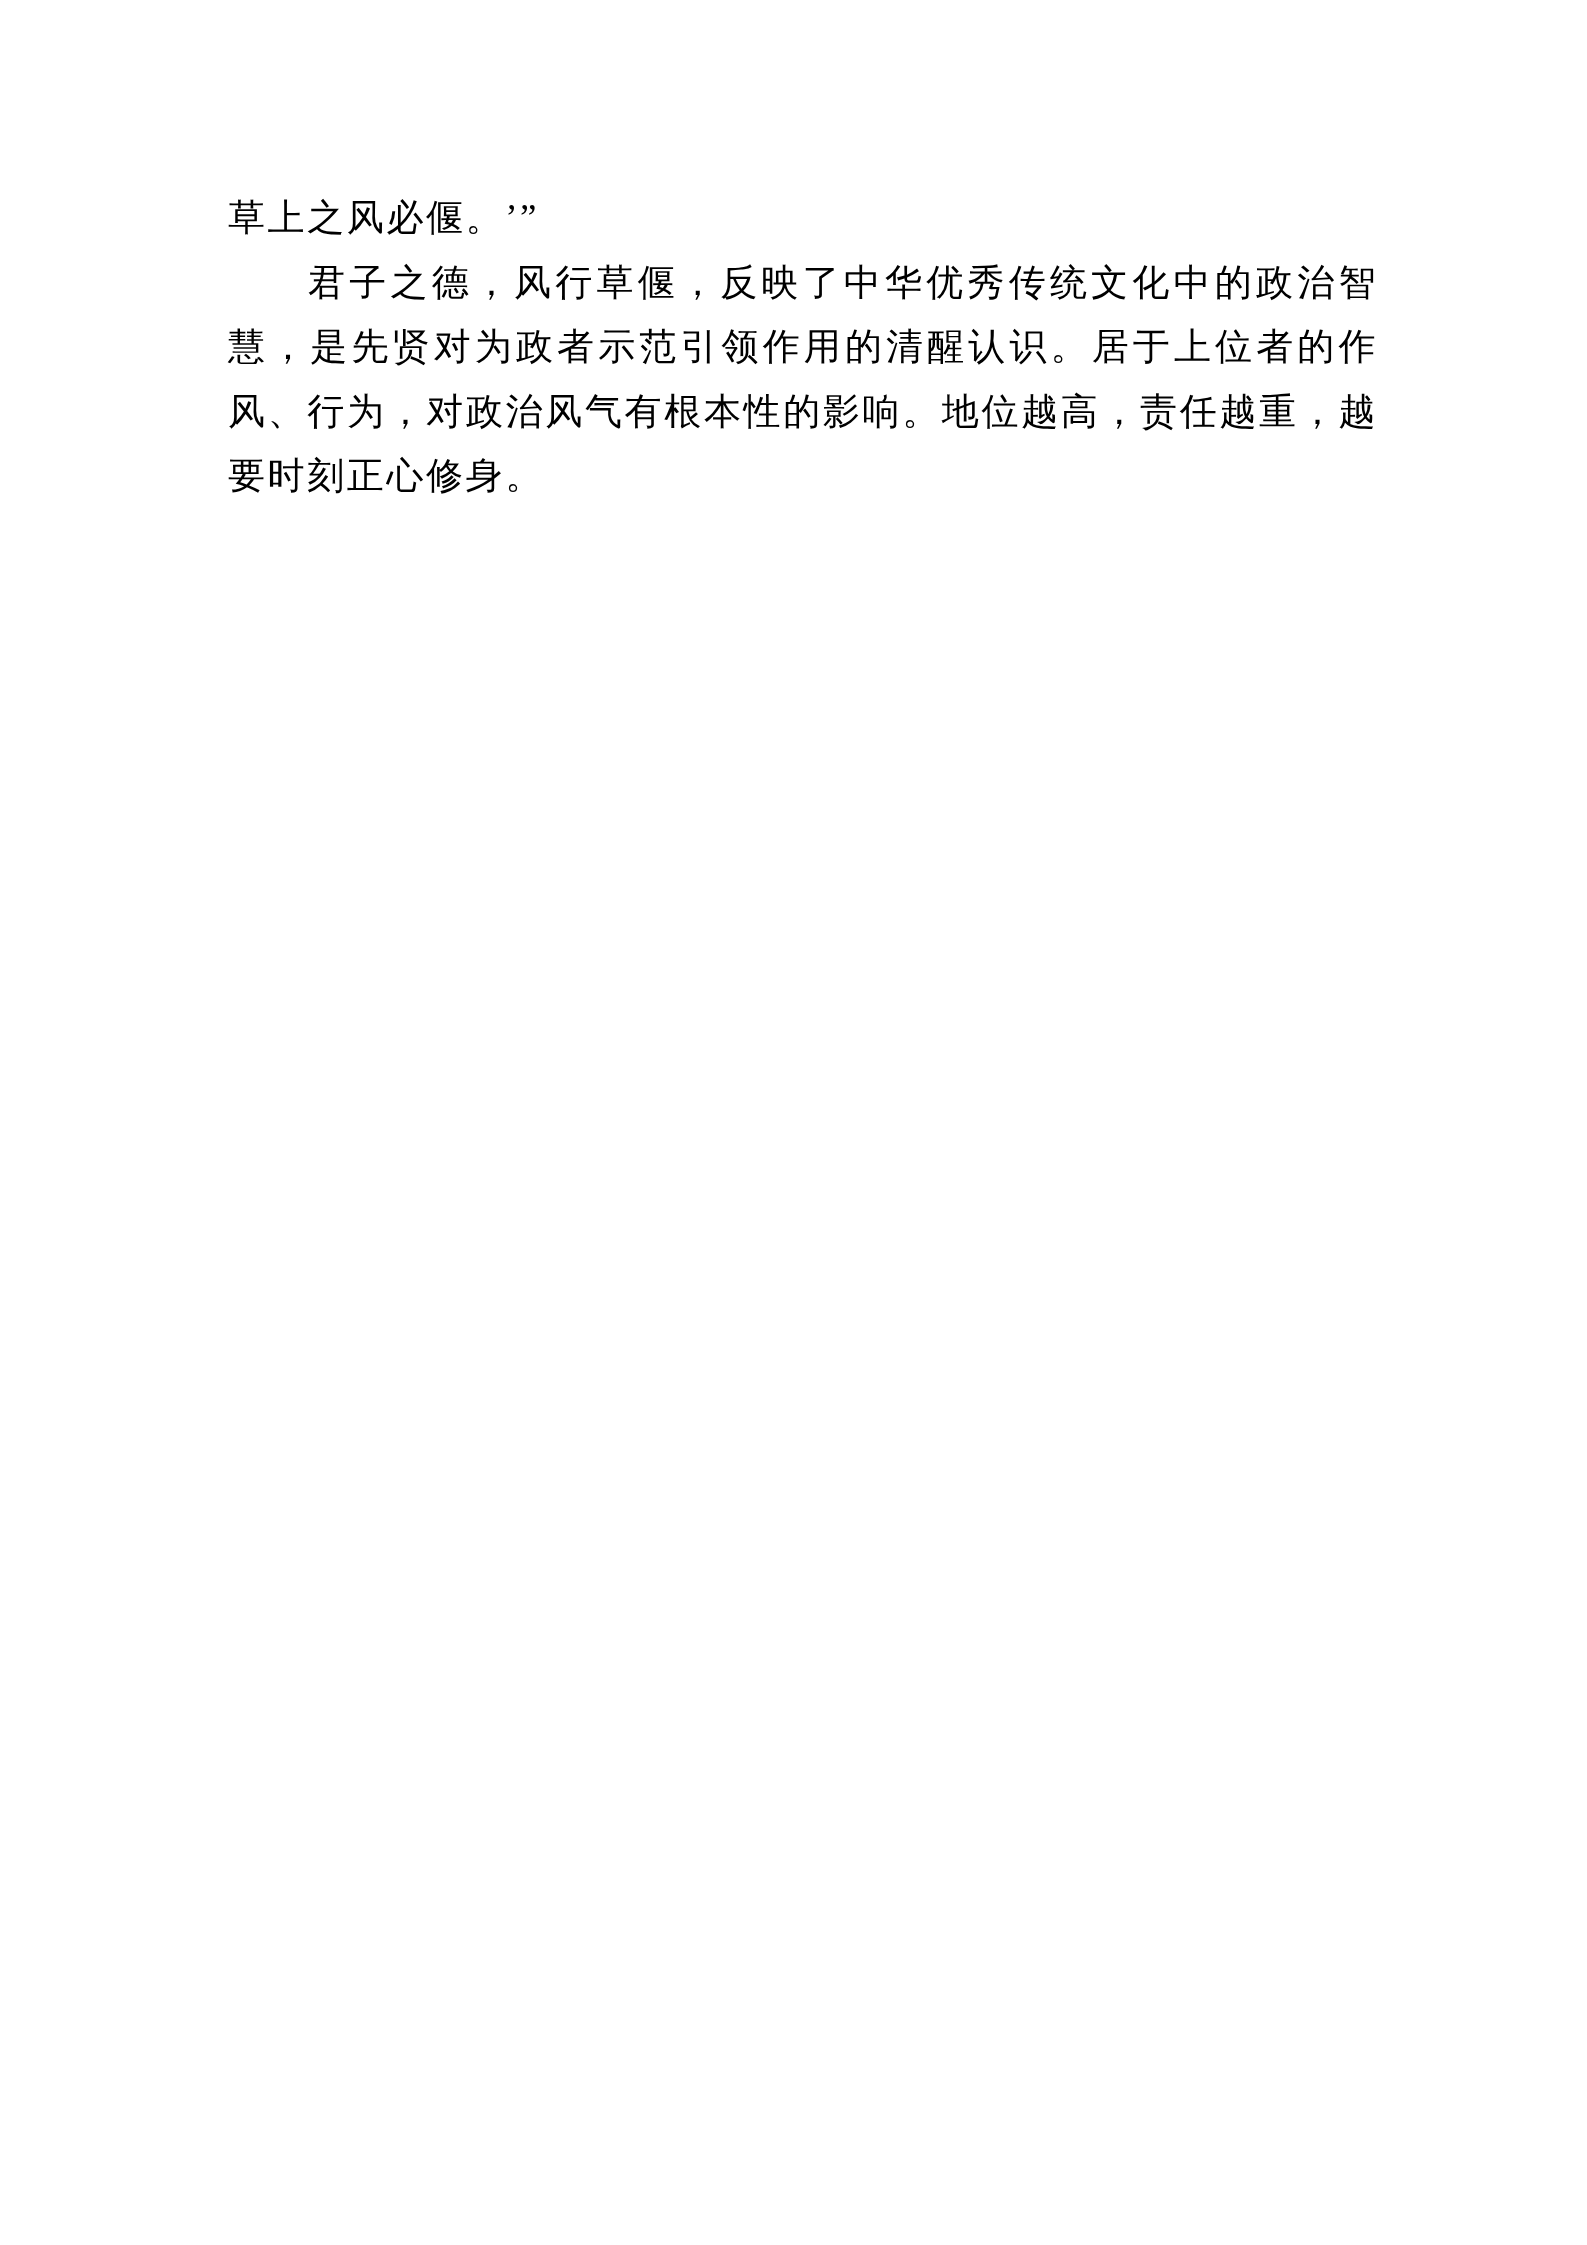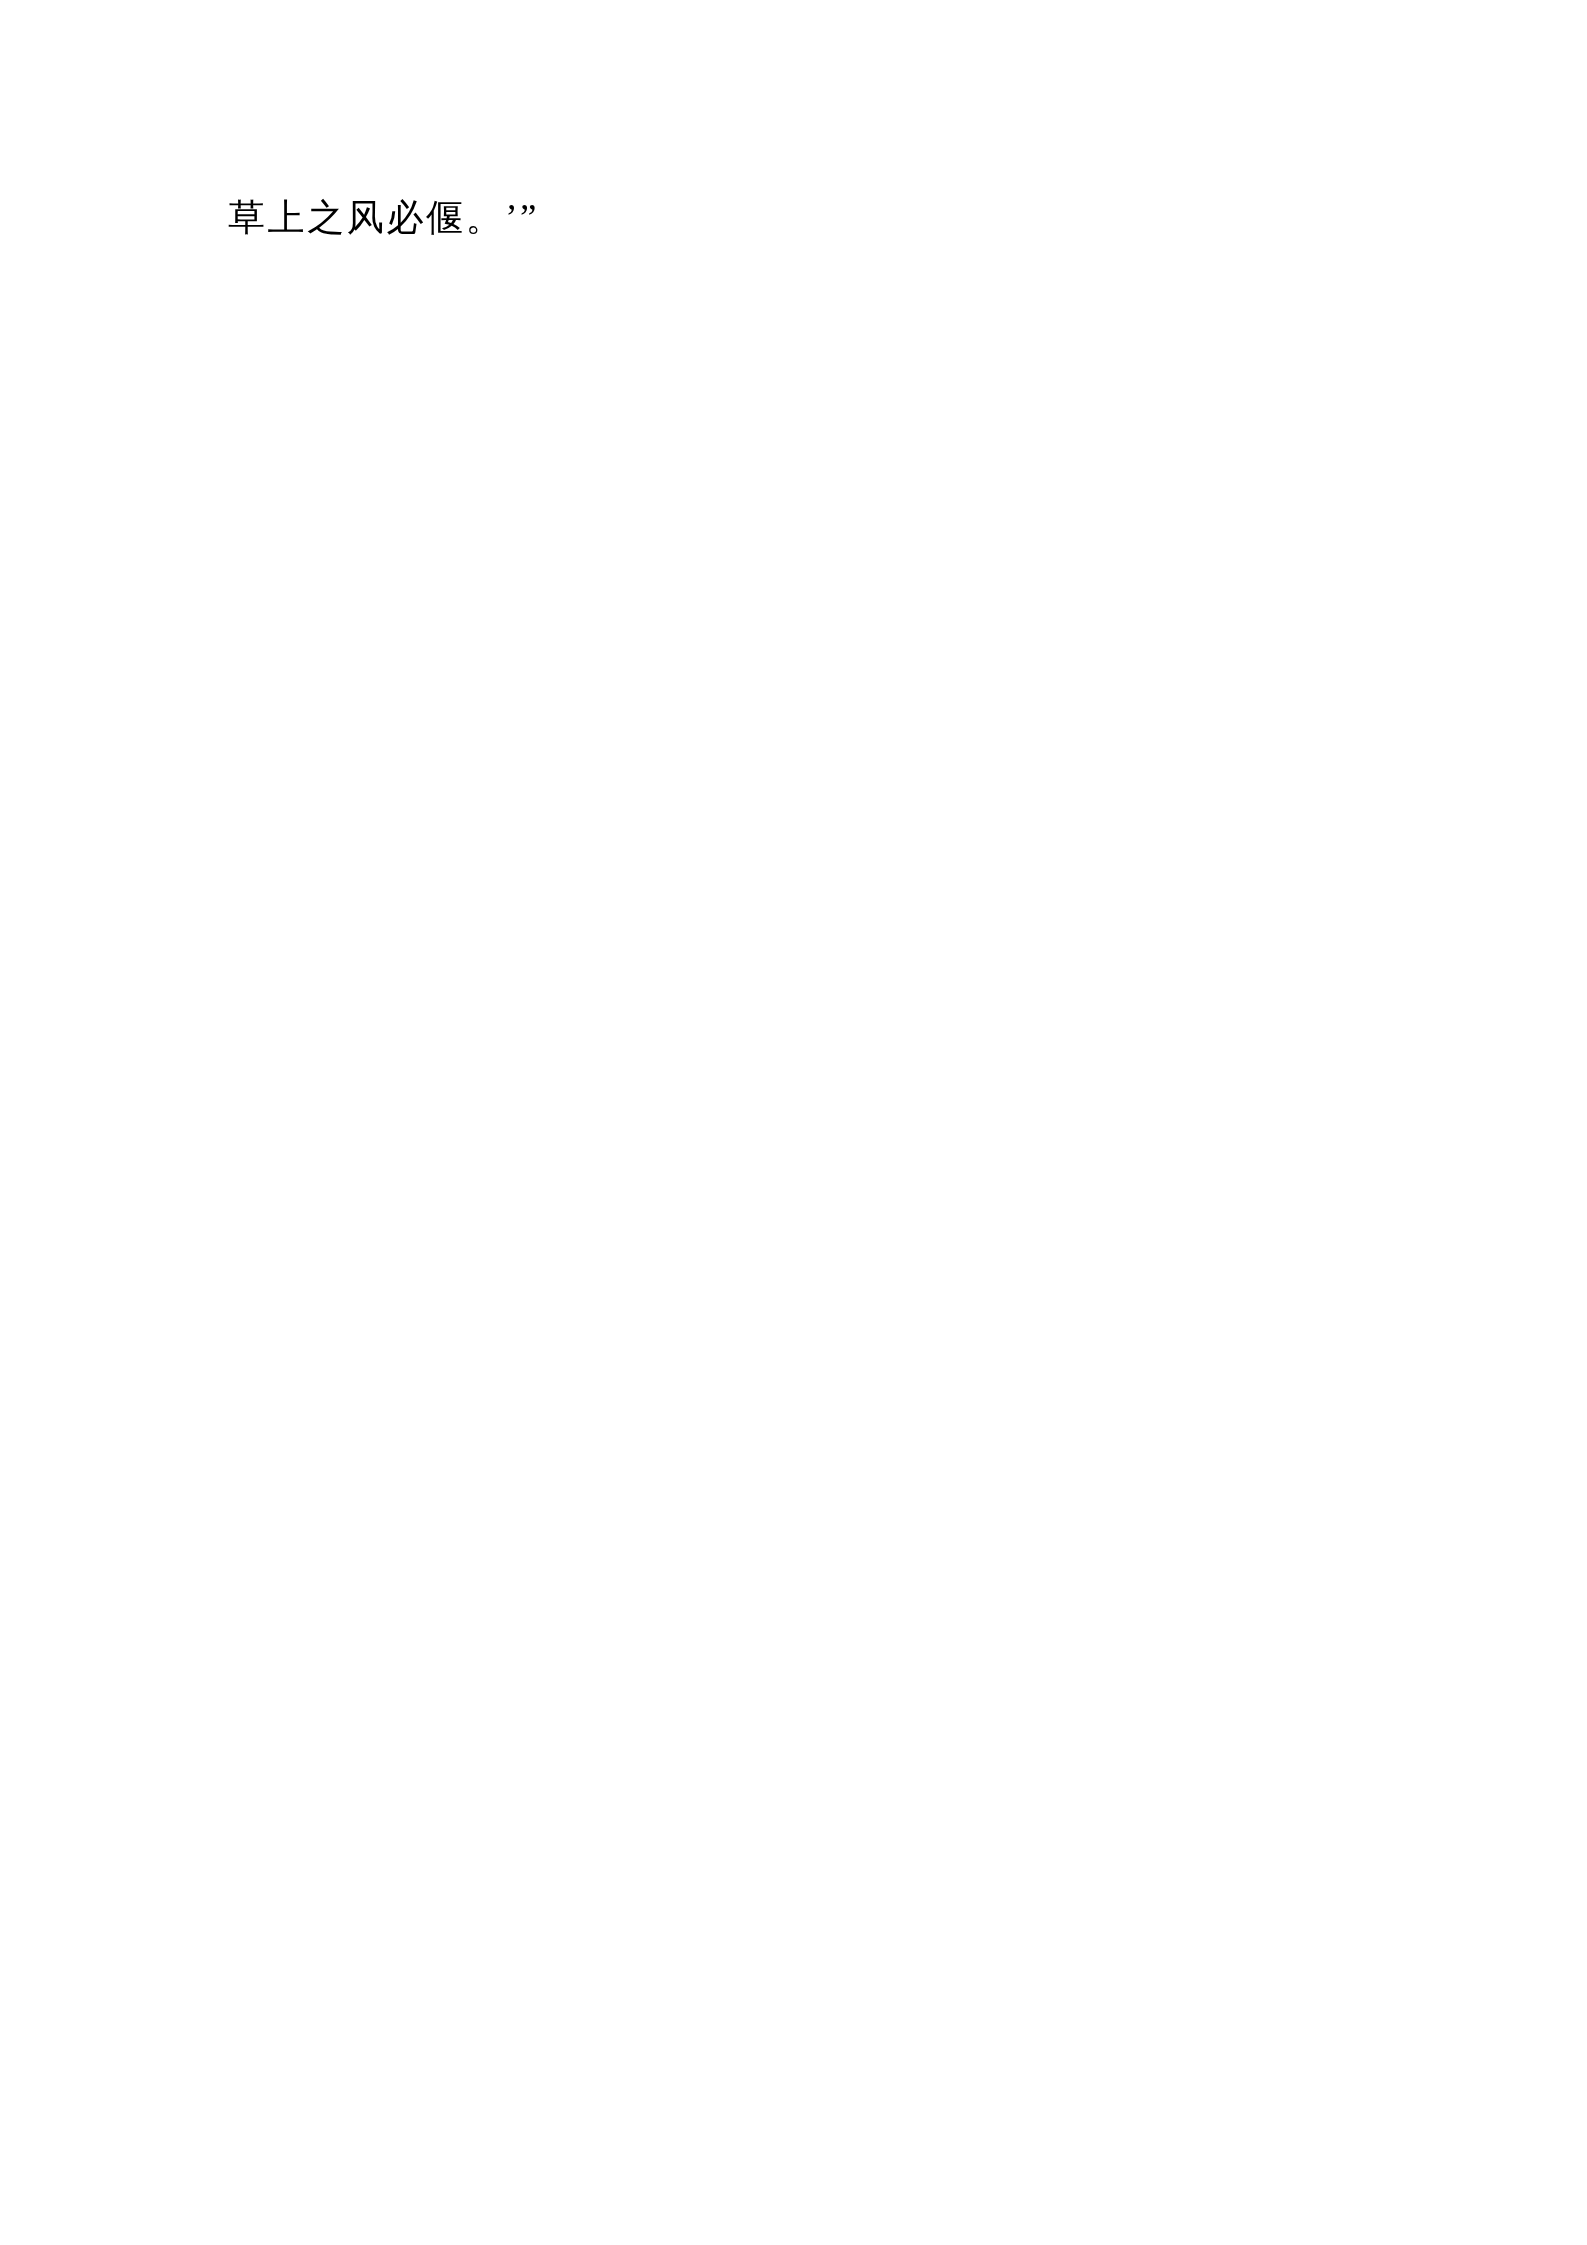--- a/index.html
+++ b/index.html
@@ -48,15 +48,16 @@
     line-height: 44px;
     letter-spacing: 1px;
   }
 </style>
 </head>
 <body>
 
 <div class="page">
   <div class="text-body">
     <p class="no-indent">草上之风必偃。’”</p>
+    <p>君子之德，风行草偃，反映了中华优秀传统文化中的政治智慧，是先贤对为政者示范引领作用的清醒认识。居于上位者的作风、行为，对政治风气有根本性的影响。地位越高，责任越重，越要时刻正心修身。</p>
   </div>
   <div class="page-footer">- 12 -</div>
 </div>
 
 </body></html>

